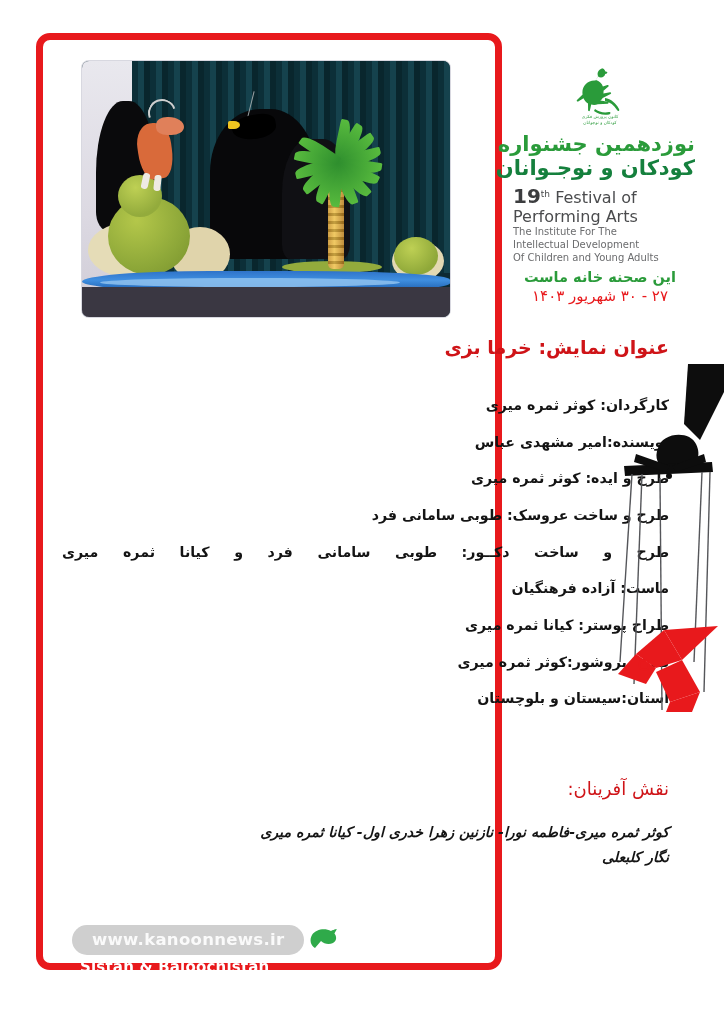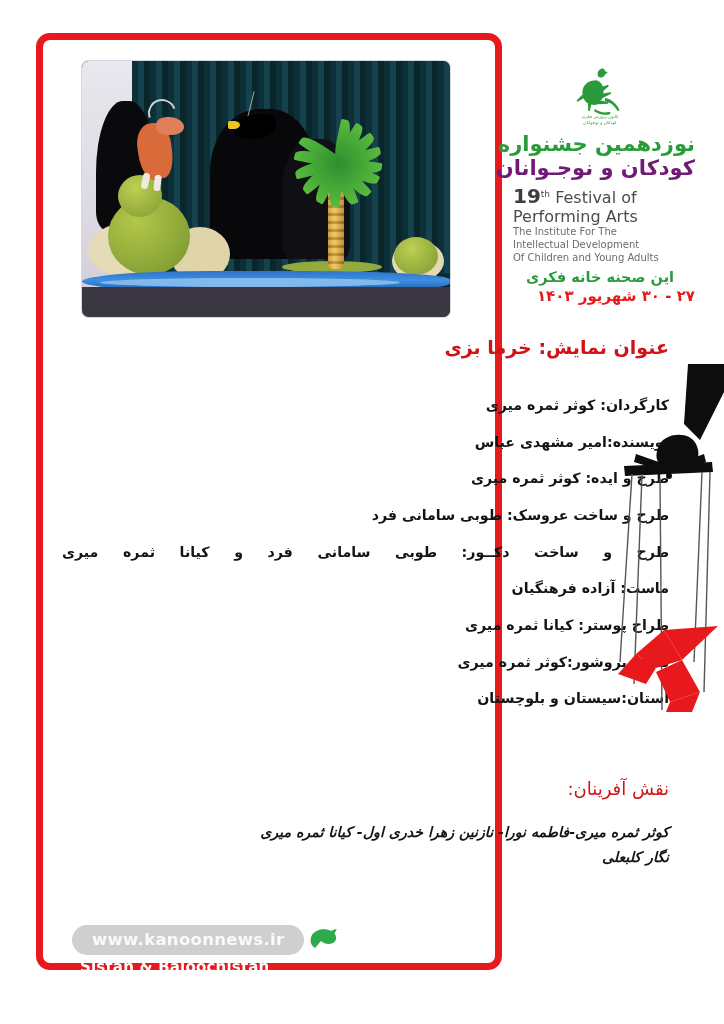--- a/index.html
+++ b/index.html
@@ -246,21 +246,21 @@
   }
   #kanoon-logo { display: block; margin: 0 auto 6px; }
   .fest-fa {
     font-weight: bold;
     line-height: 1.12;
     letter-spacing: -0.2px;
     white-space: nowrap;
   }
   .fest-fa-1 { font-size: 21px; color: #2a9b3a; }
   .fest-fa-2 { font-size: 21px; color: #e8191c; }
-  .fest-fa-3 { font-size: 21px; color: #701a75; }
+  .fest-fa-3 { font-size: 21px; color: #15803d; }
 
   #fest-en {
     margin-top: 6px;
     direction: ltr;
     text-align: left;
     padding-left: 8px;
     color: #57585a;
   }
   .en-big {
     font-size: 16px;
@@ -286,25 +286,24 @@
     margin-top: 5px;
     font-size: 14.5px;
     font-weight: bold;
     color: #2a9b3a;
     direction: rtl;
     white-space: nowrap;
   }
   #fest-dates {
     margin-top: 2px;
     font-size: 15px;
-    font-weight: bold;
+    font-weight: normal;
     color: #e8191c;
     direction: rtl;
     white-space: nowrap;
-    text-align: right;
   }
 
   
   #marionette {
     position: absolute;
     left: 596px;
     top: 362px;
     width: 128px;
     height: 350px;
   }
@@ -449,21 +448,21 @@
     <div class="en-big">
       <span class="num">19</span><span class="sup">th</span>
       <span>Festival of</span>
     </div>
     <div class="en-big">Performing Arts</div>
     <div class="en-small">The Institute For The</div>
     <div class="en-small">Intellectual Development</div>
     <div class="en-small">Of Children and Young Adults</div>
   </div>
 
-  <div id="fest-slogan">این صحنه خانه فکری</div>
+  <div id="fest-slogan">این صحنه خانه ماست</div>
   <div id="fest-dates">۲۷ - ۳۰ شهریور ۱۴۰۳</div>
 </div>
 
 <svg id="marionette" viewBox="0 0 128 350">
 
   <path d="M92 2 L128 2 L128 30 L104 78 L88 62 Z" fill="#0d0d0d"></path>
 
   <path d="M62 86 C66 70 94 68 100 82 C106 94 100 104 92 106 L70 106 C62 104 58 96 62 86 Z" fill="#0d0d0d"></path>
 
   <path d="M28 104 L116 100 L117 110 L29 114 Z" fill="#0d0d0d"></path>

